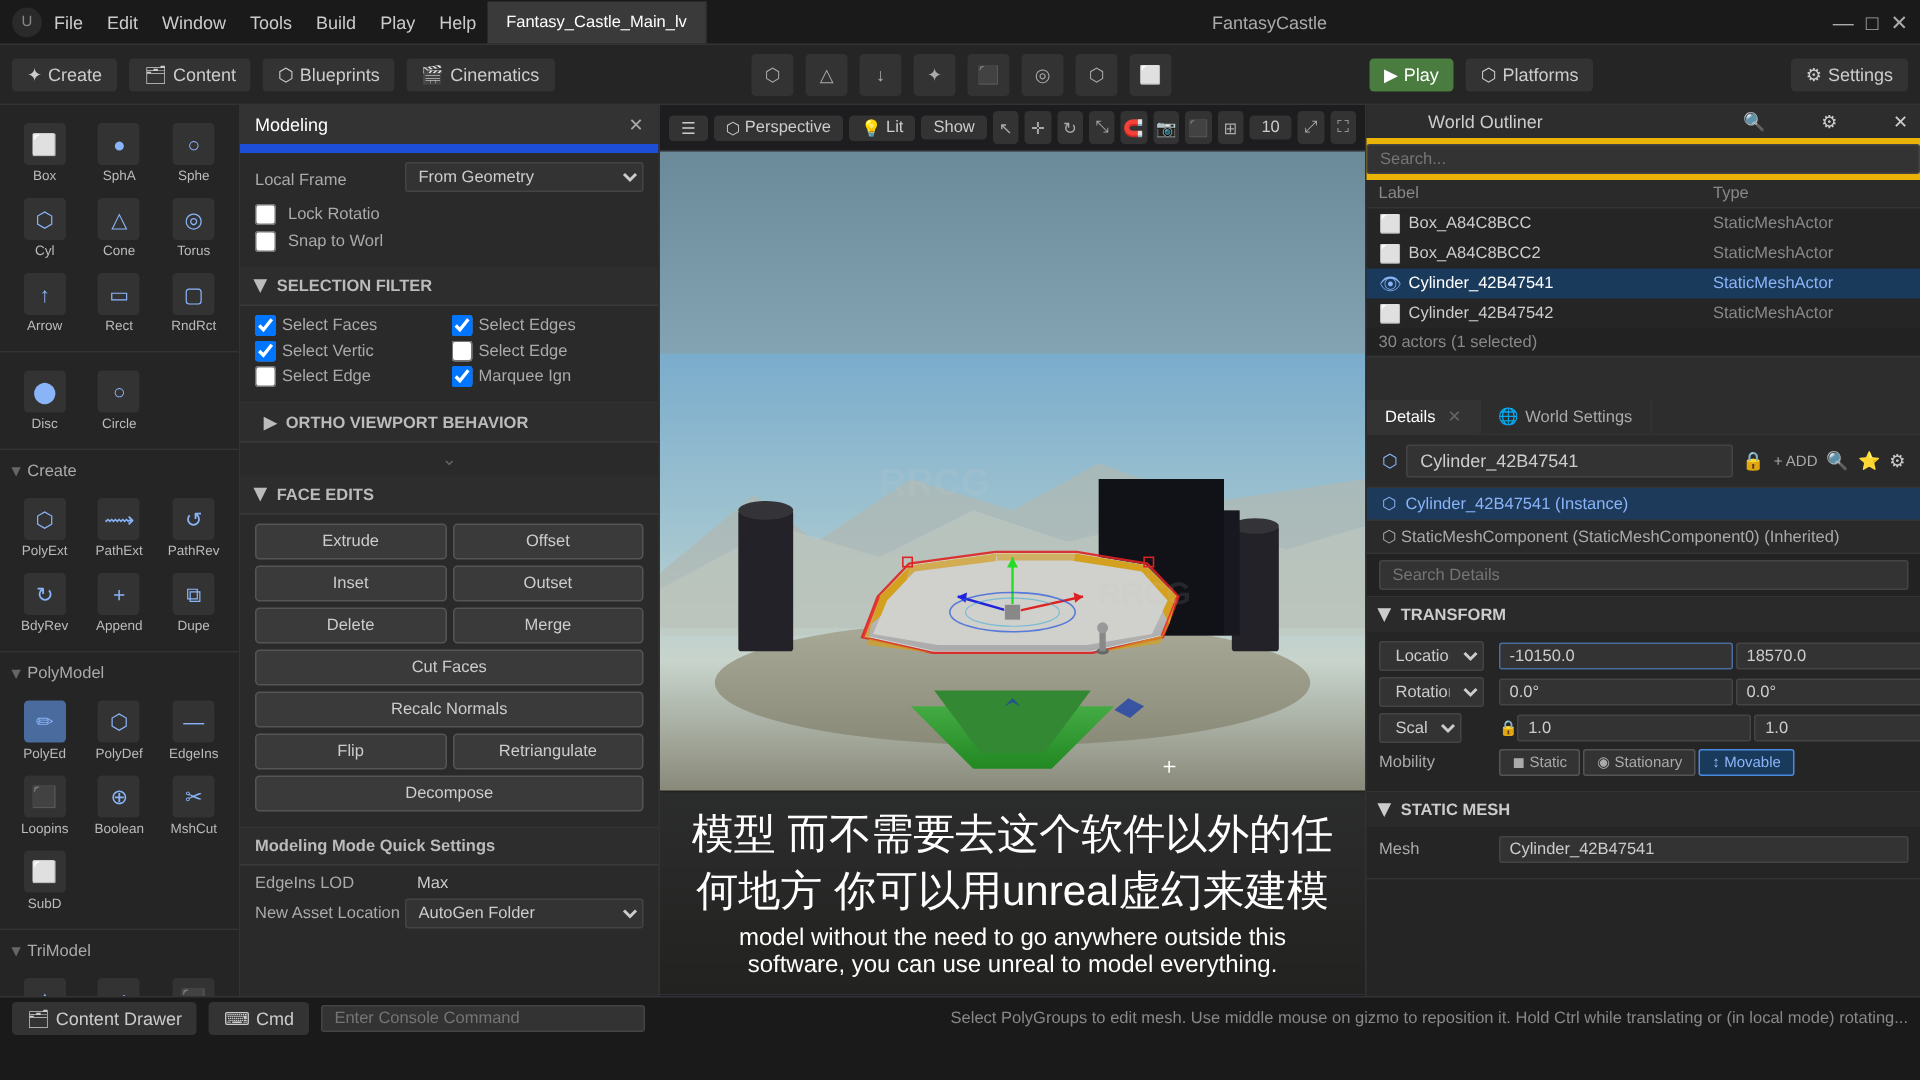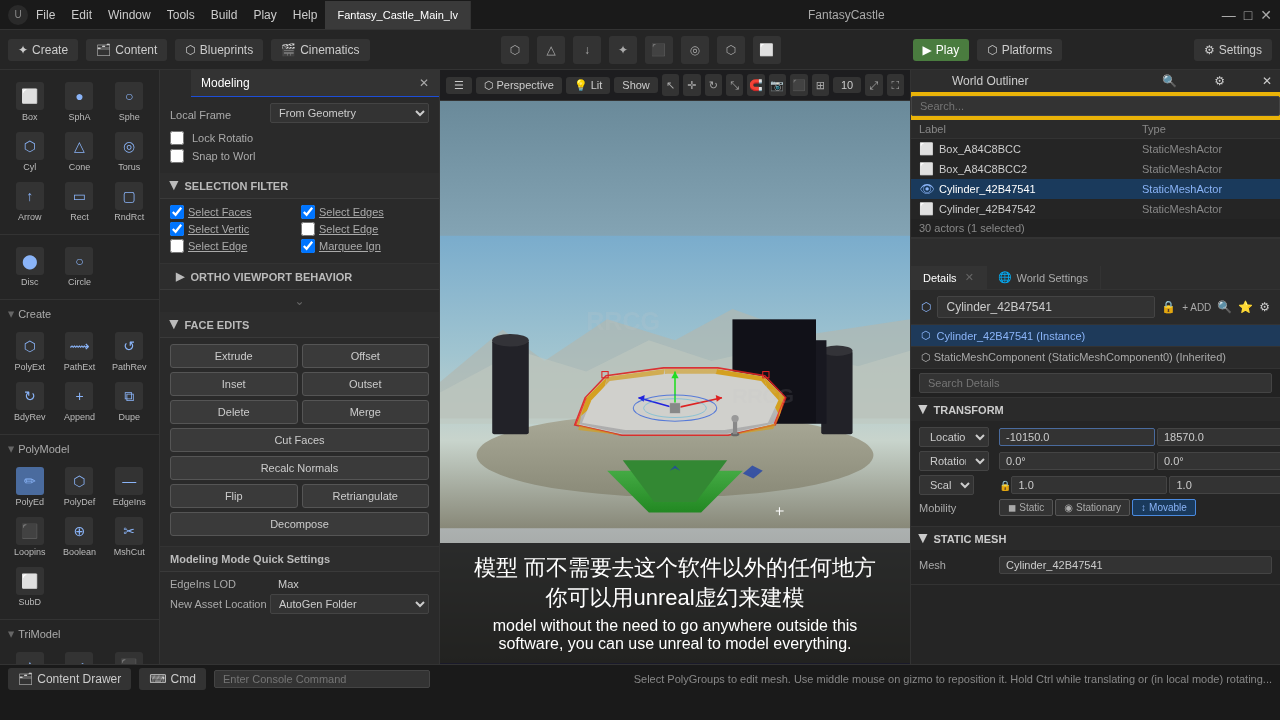--- a/index.html
+++ b/index.html
@@ -31,48 +31,48 @@
     #left-panel { width: 160px; background: #252525; border-right: 1px solid #333; overflow-y: auto; flex-shrink: 0; }
     .left-section { padding: 4px 0; border-bottom: 1px solid #333; }
     .left-section-title { color: #aaa; font-size: 11px; padding: 4px 8px; display: flex; align-items: center; gap: 4px; }
     .tool-grid { display: grid; grid-template-columns: repeat(3, 1fr); gap: 2px; padding: 4px 6px; }
     .tool-item { display: flex; flex-direction: column; align-items: center; padding: 4px 2px; border-radius: 3px; cursor: pointer; font-size: 9px; color: #bbb; }
     .tool-icon { width: 28px; height: 28px; background: #333; border-radius: 3px; display: flex; align-items: center; justify-content: center; margin-bottom: 2px; color: #8ab4f8; font-size: 14px; }
     .tool-icon.active { background: #4a6b9e; }
 
     
     #modeling-panel { width: 280px; background: #2a2a2a; border-right: 1px solid #333; overflow-y: auto; flex-shrink: 0; }
-    .modeling-header { display: flex; justify-content: space-between; padding: 6px 10px; background: #333; border-bottom: 1px solid #1d4ed8; margin-left: 31px; }
+    .modeling-header { display: flex; justify-content: space-between; padding: 6px 10px; background: #333; border-bottom: 6px solid #1d4ed8; }
     .modeling-header span { font-size: 12px; color: #fff; }
     .section-header { display: flex; align-items: center; gap: 6px; padding: 6px 10px; background: #2d2d2d; border-bottom: 1px solid #3a3a3a; cursor: pointer; }
     .section-header span { font-size: 11px; color: #bbb; font-weight: bold; }
     .section-body { padding: 6px 10px; }
     .form-row { display: flex; align-items: center; margin-bottom: 4px; }
     .form-row label { width: 100px; font-size: 11px; color: #aaa; }
     .form-row select, .form-row input[type=text] { flex: 1; background: #333; border: 1px solid #444; color: #ccc; padding: 2px 6px; font-size: 11px; border-radius: 2px; }
     .checkbox-row { display: flex; align-items: center; gap: 8px; margin-bottom: 4px; }
     .checkbox-row label { font-size: 11px; color: #aaa; }
     .checkbox-row input { width: 14px; height: 14px; }
     .filter-grid { display: grid; grid-template-columns: 1fr 1fr; gap: 3px; margin-bottom: 4px; }
-    .filter-item { display: flex; align-items: center; gap: 4px; font-size: 11px; color: #aaa; text-decoration: underline; }
+    .filter-item { display: flex; align-items: center; gap: 4px; font-size: 11px; color: #aaa; }
     .filter-item input { width: 14px; height: 14px; }
     .face-btn-grid { display: grid; grid-template-columns: 1fr 1fr; gap: 4px; margin-bottom: 4px; }
     .face-btn { background: #3a3a3a; border: 1px solid #555; color: #ccc; padding: 5px 8px; border-radius: 3px; cursor: pointer; font-size: 11px; text-align: center; }
     .face-btn-full { background: #3a3a3a; border: 1px solid #555; color: #ccc; padding: 5px 8px; border-radius: 3px; cursor: pointer; font-size: 11px; text-align: center; width: 100%; margin-bottom: 4px; }
 
     
     #viewport { flex: 1; background: #1a1a2a; position: relative; overflow: hidden; }
     #viewport-toolbar { display: flex; align-items: center; gap: 4px; padding: 4px 6px; background: rgba(30,30,30,0.9); border-bottom: 1px solid #333; }
     .vp-btn { padding: 2px 8px; background: #333; border-radius: 3px; cursor: pointer; font-size: 11px; color: #ccc; display: flex; align-items: center; gap: 3px; }
     .vp-icon { width: 22px; height: 22px; background: #333; border-radius: 3px; display: flex; align-items: center; justify-content: center; cursor: pointer; color: #aaa; font-size: 11px; }
     #viewport-content { width: 100%; height: calc(100% - 32px); position: relative; background: linear-gradient(180deg, #6a8a9a 0%, #8aaaba 30%, #c4ccd0 60%, #888880 100%); }
 
     
     #subtitle-overlay { position: absolute; bottom: 0; left: 0; right: 0; background: rgba(0,0,0,0.75); padding: 10px 20px; text-align: center; }
-    #subtitle-chinese { font-size: 22px; color: #fff; margin-bottom: 4px; }
+    #subtitle-chinese { font-size: 28px; color: #fff; margin-bottom: 4px; }
     #subtitle-english { font-size: 16px; color: #fff; }
 
     
     #right-panel { width: 370px; background: #252525; border-left: 1px solid #333; display: flex; flex-direction: column; flex-shrink: 0; }
     
     
     #outliner { flex: 0 0 auto; border-bottom: 1px solid #333; }
     #outliner-header { display: flex; align-items: center; justify-content: space-between; padding: 4px 8px; background: #2d2d2d; }
     #outliner-header span { font-size: 12px; color: #ccc; margin-left: 33px; }
     #outliner-search { padding: 4px 0; background: #eab308; }

